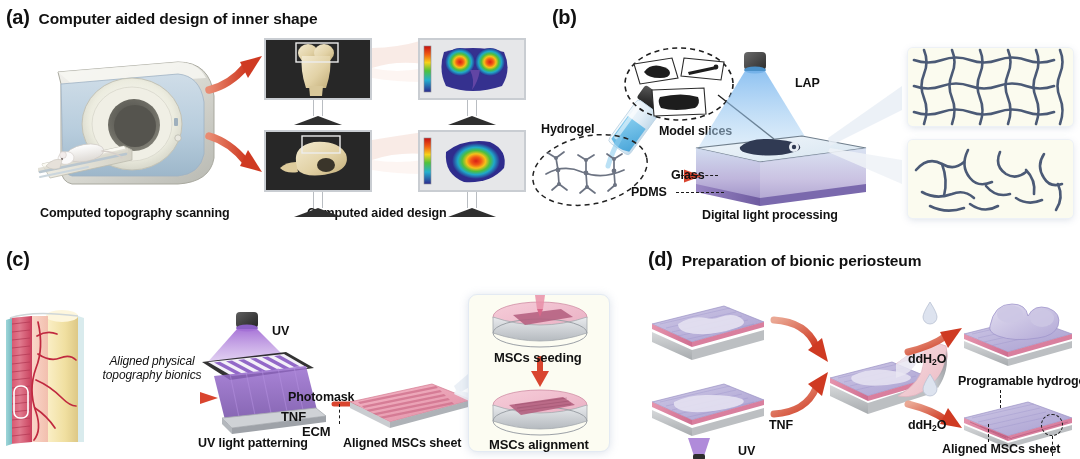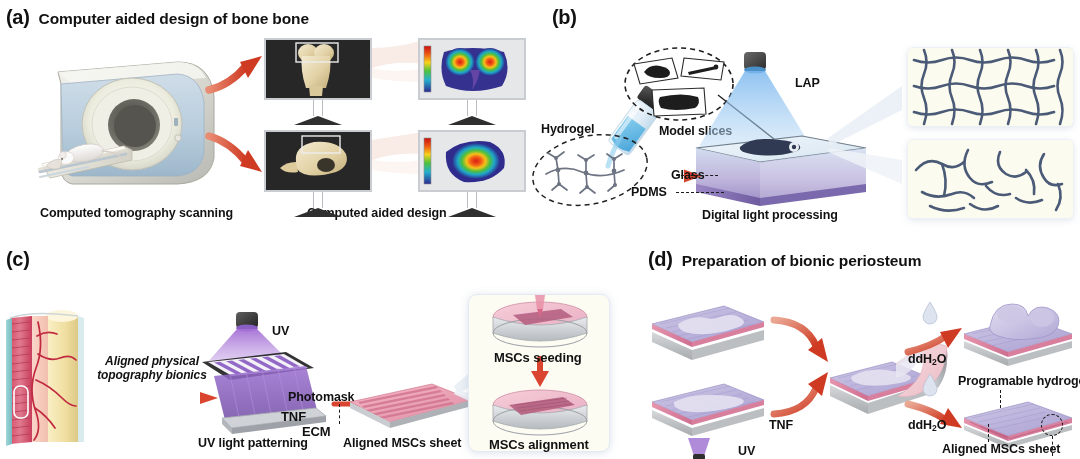--- a/index.html
+++ b/index.html
@@ -46,21 +46,21 @@
     position: absolute;
     font-size: 13px;
     font-weight: 700;
     color: #111;
     white-space: nowrap;
     letter-spacing: -0.1px;
   }
   .cap.big { font-size: 12.5px; }
   .cap.ital {
     font-style: italic;
-    font-weight: 700;
+    font-weight: 400;
     font-size: 12px;
     line-height: 14px;
     white-space: normal;
     text-align: center;
   }
   .cap sub { font-size: 8.5px; vertical-align: -2px; }
 
   
   .arrow-svg { position: absolute; overflow: visible; }
 
@@ -120,21 +120,21 @@
     border-radius: 50%;
   }
 </style>
 </head>
 <body>
 
 <div class="figure">
 
   <div class="panel-head" style="left:6px; top:6px;">
     <span class="panel-letter">(a)</span>
-    <span class="panel-title">Computer aided design of bone bone</span>
+    <span class="panel-title">Computer aided design of inner shape</span>
   </div>
 
   <svg class="mri" style="left:28px; top:48px;" width="200" height="150" viewBox="0 0 200 150">
     <defs>
       <linearGradient id="gBodyA" x1="0" y1="0" x2="1" y2="1">
         <stop offset="0%" stop-color="#f3f2ee"></stop>
         <stop offset="45%" stop-color="#ddddd6"></stop>
         <stop offset="100%" stop-color="#b8b9b2"></stop>
       </linearGradient>
       <linearGradient id="gBlueFace" x1="0" y1="0" x2="0" y2="1">
@@ -188,21 +188,21 @@
 
     <ellipse cx="38" cy="110" rx="8" ry="6.3" fill="#fbfafa" stroke="#d4cfca" stroke-width="0.6" transform="rotate(-10 38 110)"></ellipse>
     <ellipse cx="35" cy="107" rx="3.4" ry="3.4" fill="#f2eceb" stroke="#cbc4bf" stroke-width="0.5"></ellipse>
     <circle cx="34" cy="111" r="1.1" fill="#6e625f"></circle>
 
     <path d="M74 103 q14 1 20 7" stroke="#d6cfca" stroke-width="1.6" fill="none" stroke-linecap="round"></path>
 
     <path d="M18 118 q8 -9 16 -6 l-2 8 q-8 3 -14 -2 Z" fill="#e6e1da" stroke="#c8c2ba" stroke-width="0.6"></path>
   </svg>
 
-  <div class="cap big" style="left:40px; top:206px;">Computed tomography scanning</div>
+  <div class="cap big" style="left:40px; top:206px;">Computed topography scanning</div>
   <div class="cap big" style="left:307px; top:206px;">Computed aided design</div>
 
   <svg class="arrow-svg" style="left:206px; top:52px;" width="62" height="48" viewBox="0 0 62 48">
     <defs>
       <linearGradient id="ra1" x1="0" y1="0" x2="1" y2="0">
         <stop offset="0%" stop-color="#e98b72"></stop>
         <stop offset="100%" stop-color="#cf3a22"></stop>
       </linearGradient>
     </defs>
     <path d="M3 38 Q24 33 40 14" stroke="url(#ra1)" stroke-width="7.5" fill="none" stroke-linecap="round"></path>

